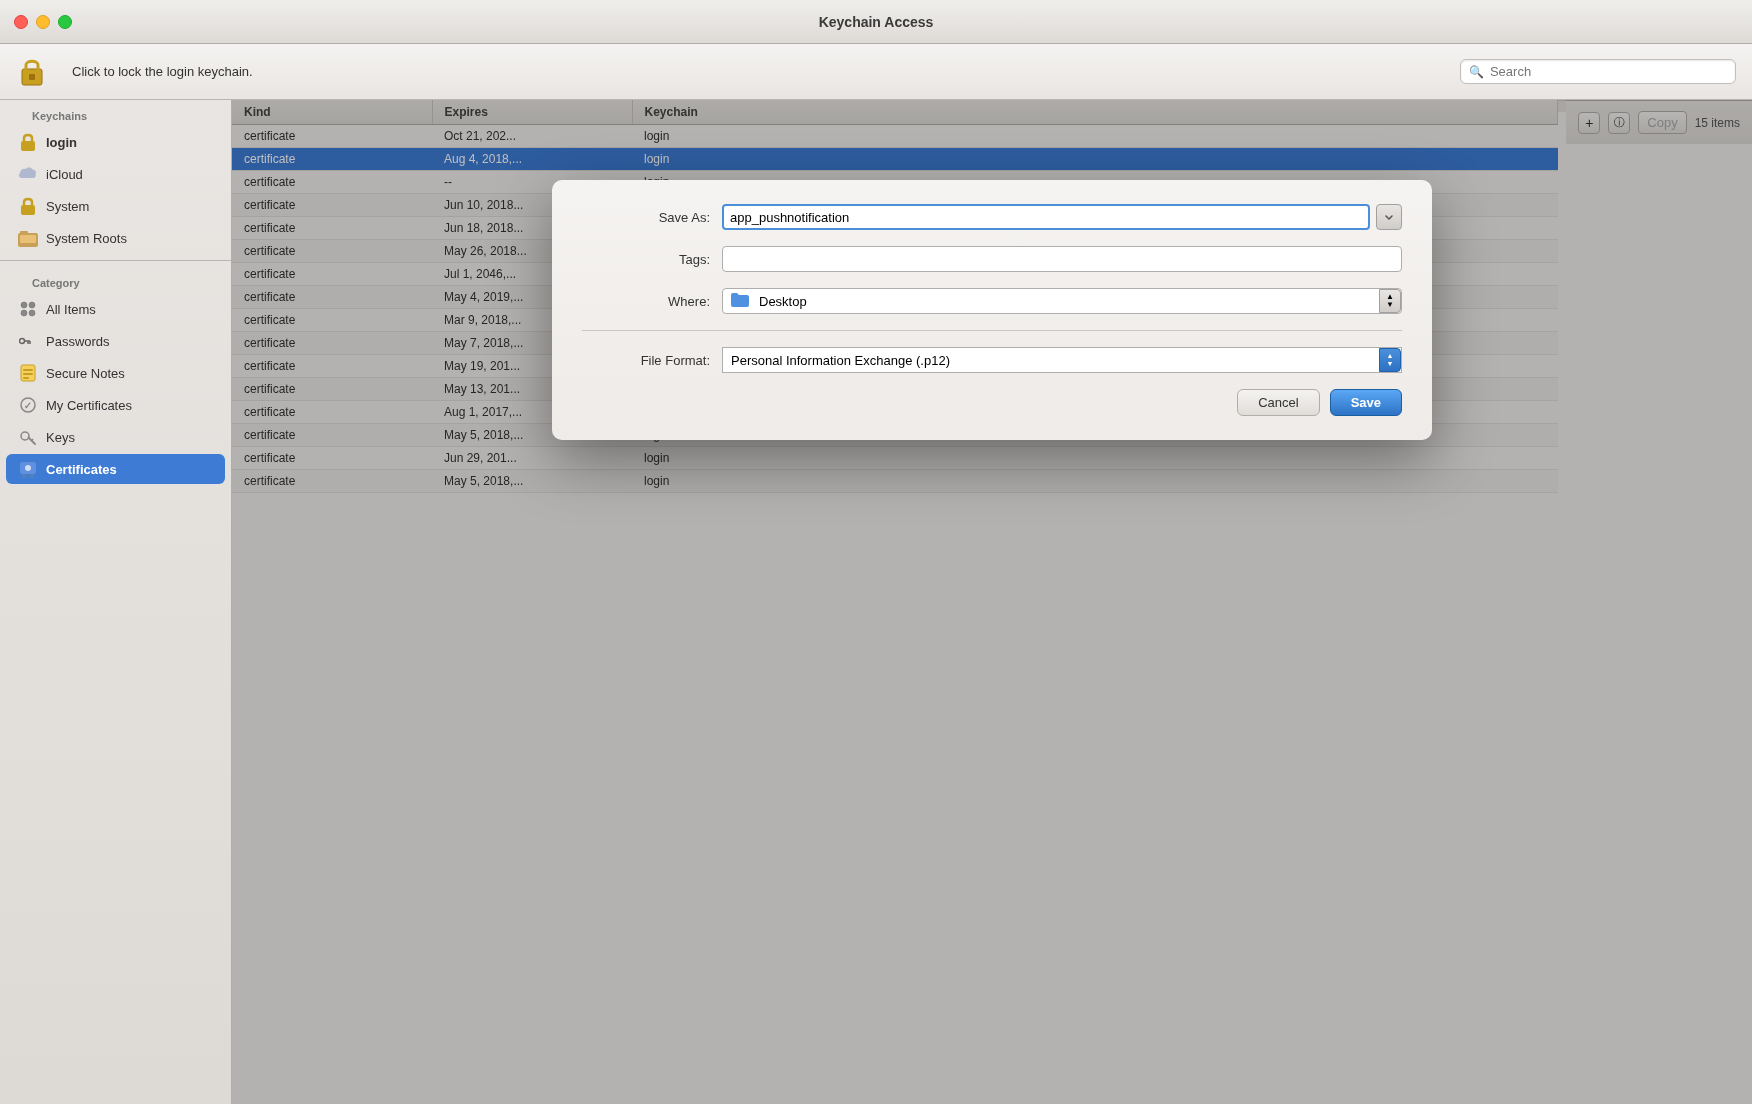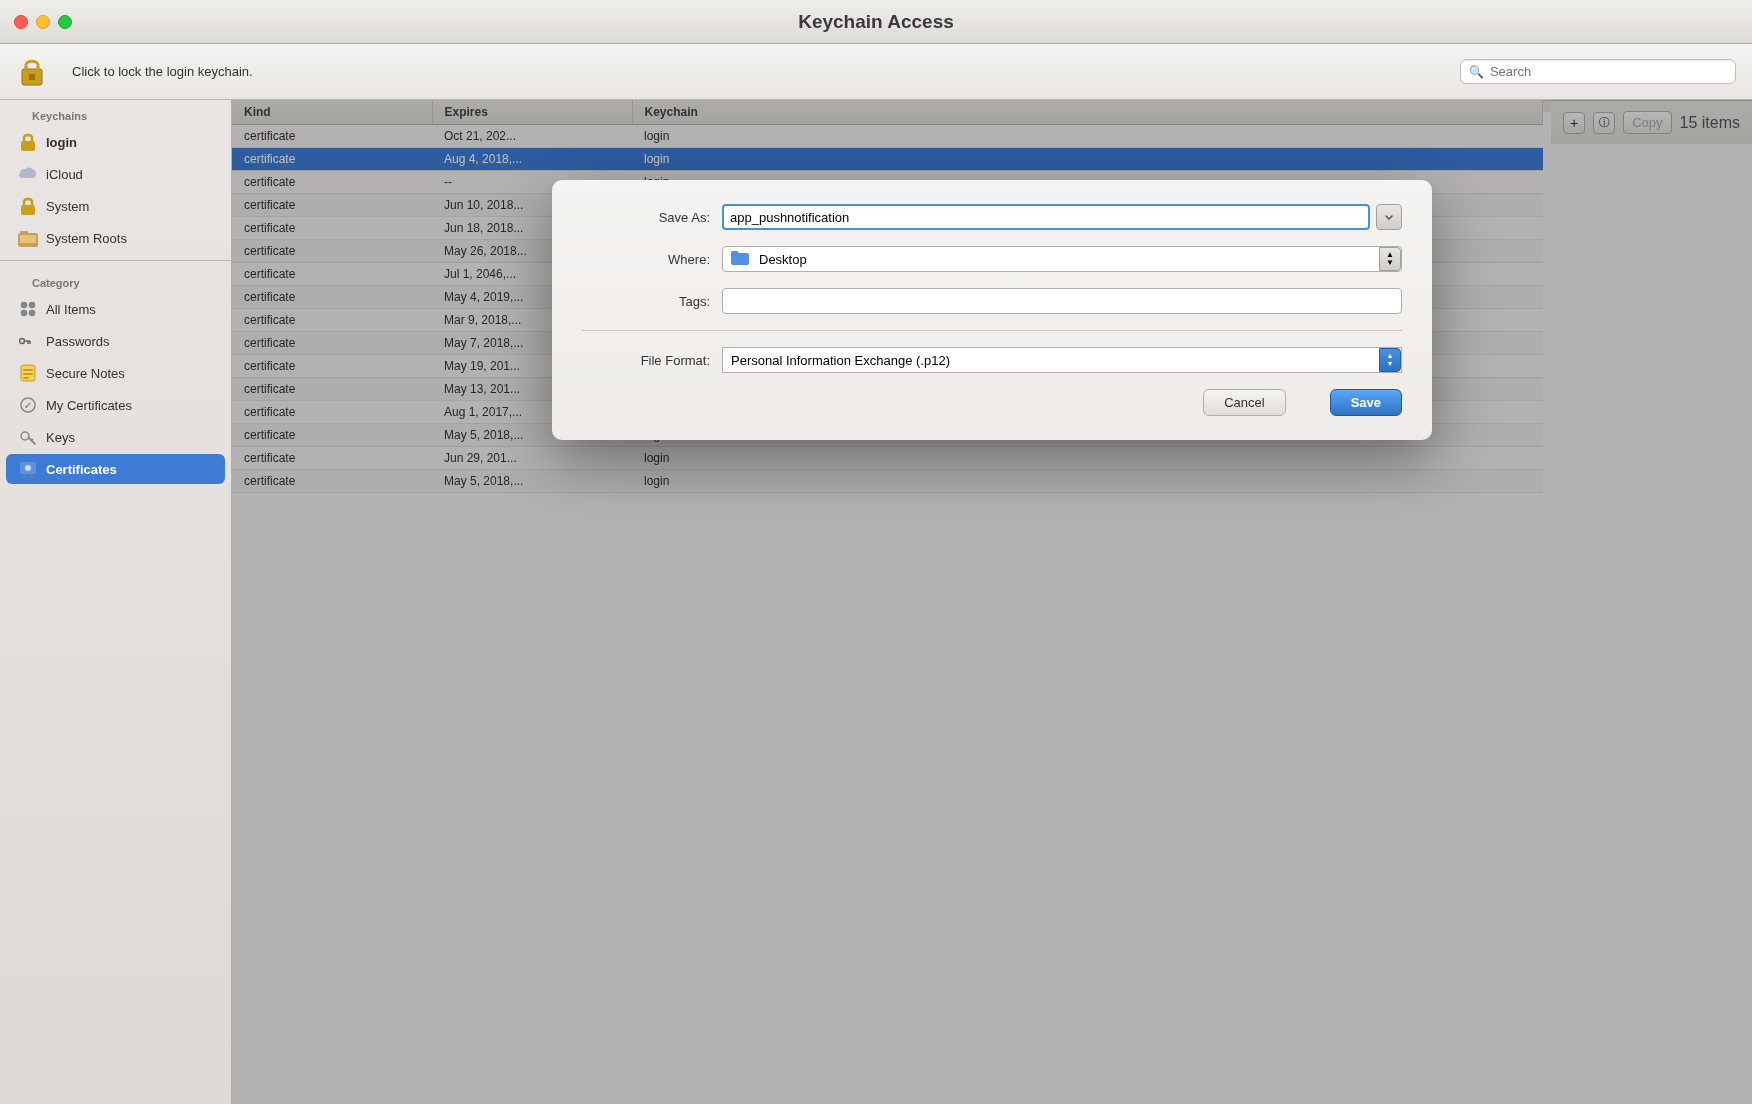--- a/index.html
+++ b/index.html
@@ -33,21 +33,21 @@
     .titlebar-btn {
       width: 14px; height: 14px;
       border-radius: 50%;
       border: 1px solid rgba(0,0,0,0.2);
       cursor: pointer;
     }
     .btn-close { background: #ff5f57; border-color: #e0443e; }
     .btn-minimize { background: #ffbd2e; border-color: #dfa123; }
     .btn-maximize { background: #28c840; border-color: #1aab29; }
     .titlebar-title {
-      font-size: 19px;
+      font-size: 14px;
       font-weight: 600;
       color: #3a3a3a;
     }
 
     
     .app-body {
       display: flex;
       flex-direction: column;
       height: calc(1104px - 44px);
     }
@@ -202,21 +202,21 @@
       border: 1px solid #b0aeac;
       border-radius: 4px;
       display: flex; align-items: center; justify-content: center;
       font-size: 14px;
       cursor: pointer;
       color: #333;
     }
     .item-count {
       flex: 1;
       text-align: center;
-      font-size: 16px;
+      font-size: 12px;
       color: #555;
     }
     .scroll-bar-area {
       height: 12px;
       background: #e0ddd9;
       border-top: 1px solid #c8c5c2;
       position: relative;
     }
     .scroll-track {
       height: 8px;
@@ -385,21 +385,20 @@
     }
     .btn-save {
       background: linear-gradient(to bottom, #5ba8f5, #2d72c4);
       border: 1px solid #1a5fa0;
       border-radius: 6px;
       padding: 5px 20px;
       font-size: 13px;
       cursor: pointer;
       color: white;
       font-weight: 600;
-      margin-left: 34px;
     }
   </style>
 </head>
 <body>
 
 <div class="titlebar">
   <div class="titlebar-buttons">
     <div class="titlebar-btn btn-close"></div>
     <div class="titlebar-btn btn-minimize"></div>
     <div class="titlebar-btn btn-maximize"></div>
@@ -662,43 +661,43 @@
         <div class="modal">
 
           <div class="modal-row">
             <label class="modal-label">Save As:</label>
             <input class="modal-input" type="text" value="app_pushnotification" style="">
             <div class="disclosure-btn">
               <svg width="10" height="10" viewBox="0 0 10 10">
                 <path d="M2 4 L5 7 L8 4" fill="none" stroke="#555" stroke-width="1.5" stroke-linecap="round"></path>
               </svg>
             </div>
+          </div>
+
+          <div class="modal-row">
+            <label class="modal-label">Tags:</label>
+            <input class="modal-input-plain" type="text" style="">
           </div>
 
           <div class="modal-row">
             <label class="modal-label">Where:</label>
             <div class="where-select-display" style="position:relative; padding-right: 26px;">
               <span style="display:inline-block; margin-right:4px;">
                 <svg width="18" height="14" viewBox="0 0 18 14">
                   <path d="M0 2 Q0 0 2 0 L6 0 L8 2 L16 2 Q18 2 18 4 L18 12 Q18 14 16 14 L2 14 Q0 14 0 12 Z" fill="#5090e0"></path>
                 </svg>
               </span>
               <span>Desktop</span>
               <div class="where-stepper">
                 <span class="stepper-arrow-up">▲</span>
                 <span class="stepper-arrow-down">▼</span>
               </div>
             </div>
           </div>
 
-          <div class="modal-row">
-            <label class="modal-label">Tags:</label>
-            <input class="modal-input-plain" type="text" style="">
-          </div>
-
           <div class="modal-separator"></div>
 
           <div class="format-row">
             <label class="modal-label">File Format:</label>
             <div class="format-select-display" style="position:relative; padding-right:26px; flex:1;">
               <span>Personal Information Exchange (.p12)</span>
               <div class="format-stepper">
                 <span style="color:white; font-size:7px; line-height:1.2;">▲</span>
                 <span style="color:white; font-size:7px; line-height:1.2;">▼</span>
               </div>

